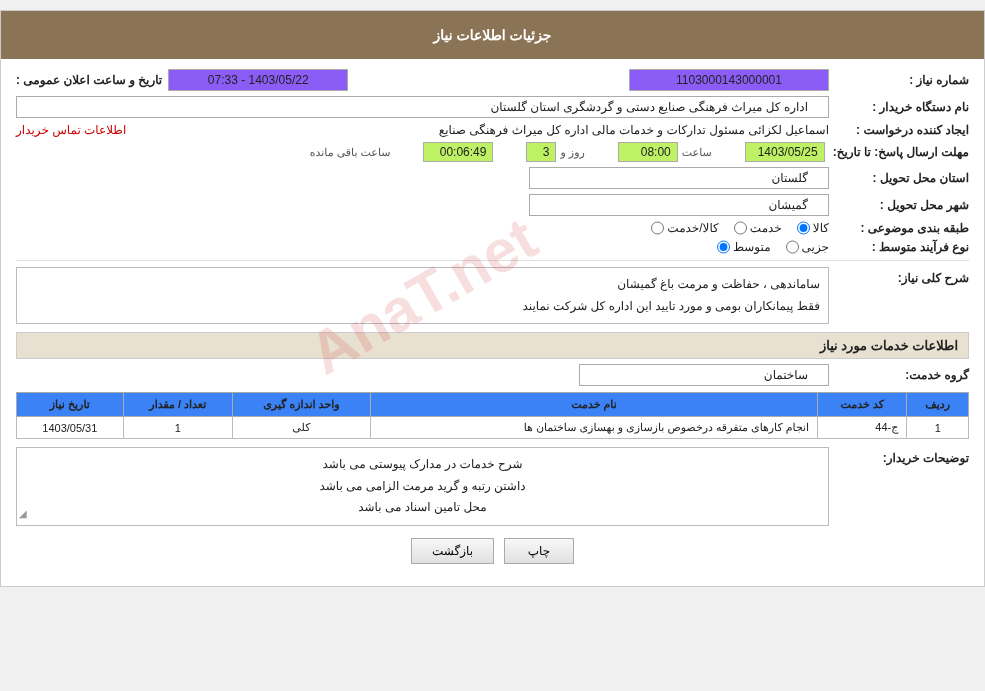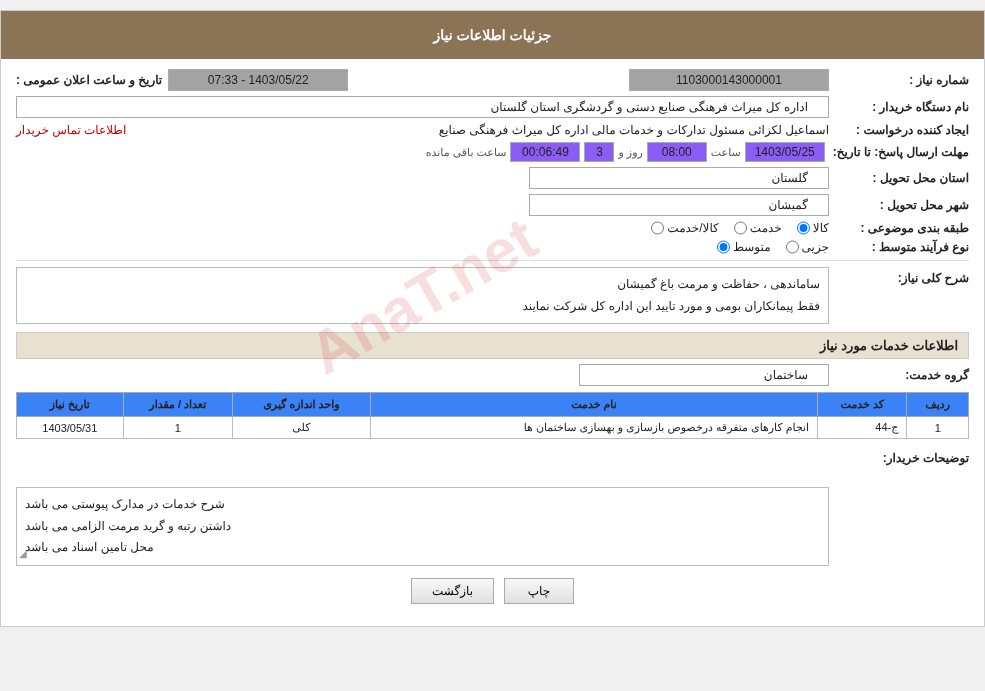--- a/index.html
+++ b/index.html
@@ -22,21 +22,21 @@
       text-align: center;
       padding: 16px 12px;
       font-size: 14px;
       font-weight: bold;
     }
     .content-area {
       padding: 10px 15px;
     }
     .input-box {
       border: 1px solid #aaa;
-      background: #a3a3a3;
+      background: #8b5cf6;
       padding: 3px 6px;
       display: inline-block;
       min-width: 120px;
       text-align: center;
     }
     .input-box-wide {
       border: 1px solid #aaa;
       background: #fff;
       padding: 3px 20px;
       display: inline-block;
@@ -109,24 +109,23 @@
     }
     .services-table td:nth-child(2) {
       text-align: right;
     }
     
     .notes-box {
       border: 1px solid #bbb;
       background: #fff;
       padding: 6px 8px;
       min-height: 70px;
-      text-align: left;
+      text-align: center;
       line-height: 1.8;
       position: relative;
-      margin-top: 40px;
     }
     .notes-resize-handle {
       position: absolute;
       bottom: 2px;
       left: 2px;
       font-size: 10px;
       color: #999;
     }
     
     .btn-row {
@@ -175,25 +174,25 @@
     .info-value {
       flex: 1;
     }
     .date-row {
       display: flex;
       align-items: center;
       gap: 4px;
     }
     .small-box {
       border: 1px solid #aaa;
-      background: #8b5cf6;
+      background: #bef264;
       padding: 2px 6px;
       display: inline-block;
       min-width: 80px;
-      text-align: center;
+      margin-left: 29px;
     }
     .small-label {
       font-size: 11px;
       color: #555;
     }
   </style>
 </head>
 <body>
 
 <div class="page-wrapper">

